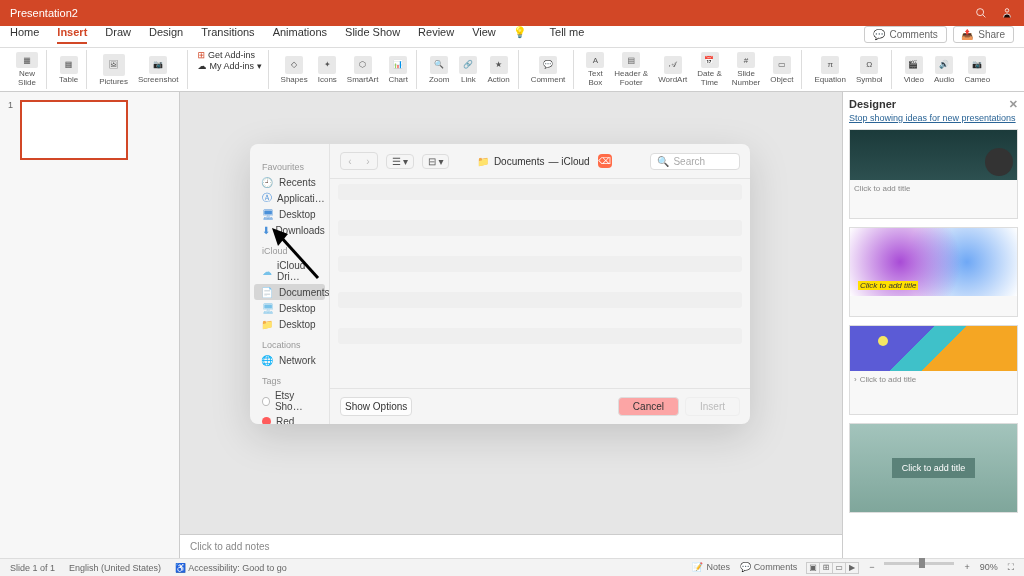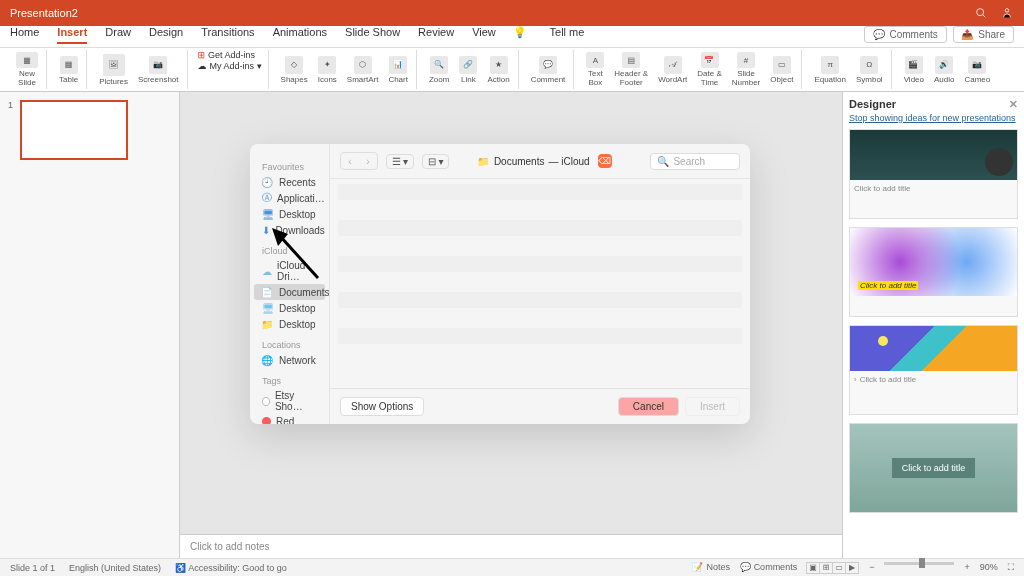--- a/index.html
+++ b/index.html
@@ -77,21 +77,21 @@
 .breadcrumb .del { width: 14px; height: 14px; background: #ff6b47; border-radius: 4px; color: #fff; display: flex; align-items: center; justify-content: center; font-size: 9px; margin-left: 4px; }
 .fm-search { margin-left: auto; border: 1px solid #ddd; background: #fff; border-radius: 4px; padding: 2px 6px; display: flex; align-items: center; gap: 4px; color: #aaa; width: 90px; font-size: 10px; }
 .fm-cols { display: flex; padding: 4px 14px; font-size: 9px; color: #888; border-bottom: 1px solid #eee; }
 .fm-cols .c1 { flex: 2.2; }
 .fm-cols .c2 { flex: 1.6; display: flex; align-items: center; gap: 3px; }
 .fm-cols .c3 { flex: 0.6; }
 .fm-list { flex: 1; padding: 3px 6px; }
 .fm-row { height: 16px; border-radius: 3px; margin: 2px 2px; }
 .fm-row:nth-child(odd) { background: #efefef; }
 .fm-bottom { display: flex; align-items: center; padding: 8px 10px; border-top: 1px solid #e3e3e3; gap: 6px; }
-.fm-bottom .opt { background: #fdfdfd; border: 1px solid #ddd; border-radius: 4px; padding: 3px 10px; font-size: 10px; }
+.fm-bottom .opt { background: #fdfdfd; border: 1px solid #ddd; border-radius: 4px; padding: 3px 4px; font-size: 10px; }
 .fm-bottom .spacer { flex: 1; }
 .fm-bottom .cancel { background: #fca5a5; border: 1px solid #ddd; border-radius: 4px; padding: 3px 14px; font-size: 10px; }
 .fm-bottom .insert { background: #f5f5f5; border: 1px solid #eee; color: #bbb; border-radius: 4px; padding: 3px 14px; font-size: 10px; }
 
 
 .arrow { position: absolute; left: 268px; top: 228px; width: 60px; height: 60px; pointer-events: none; }
 
 
 .statusbar { position: absolute; bottom: 0; left: 0; right: 0; height: 18px; background: #f3f3f3; border-top: 1px solid #ddd; display: flex; align-items: center; font-size: 9px; color: #666; padding: 0 10px; gap: 14px; }
 .statusbar .right { margin-left: auto; display: flex; gap: 10px; align-items: flex-start; }

